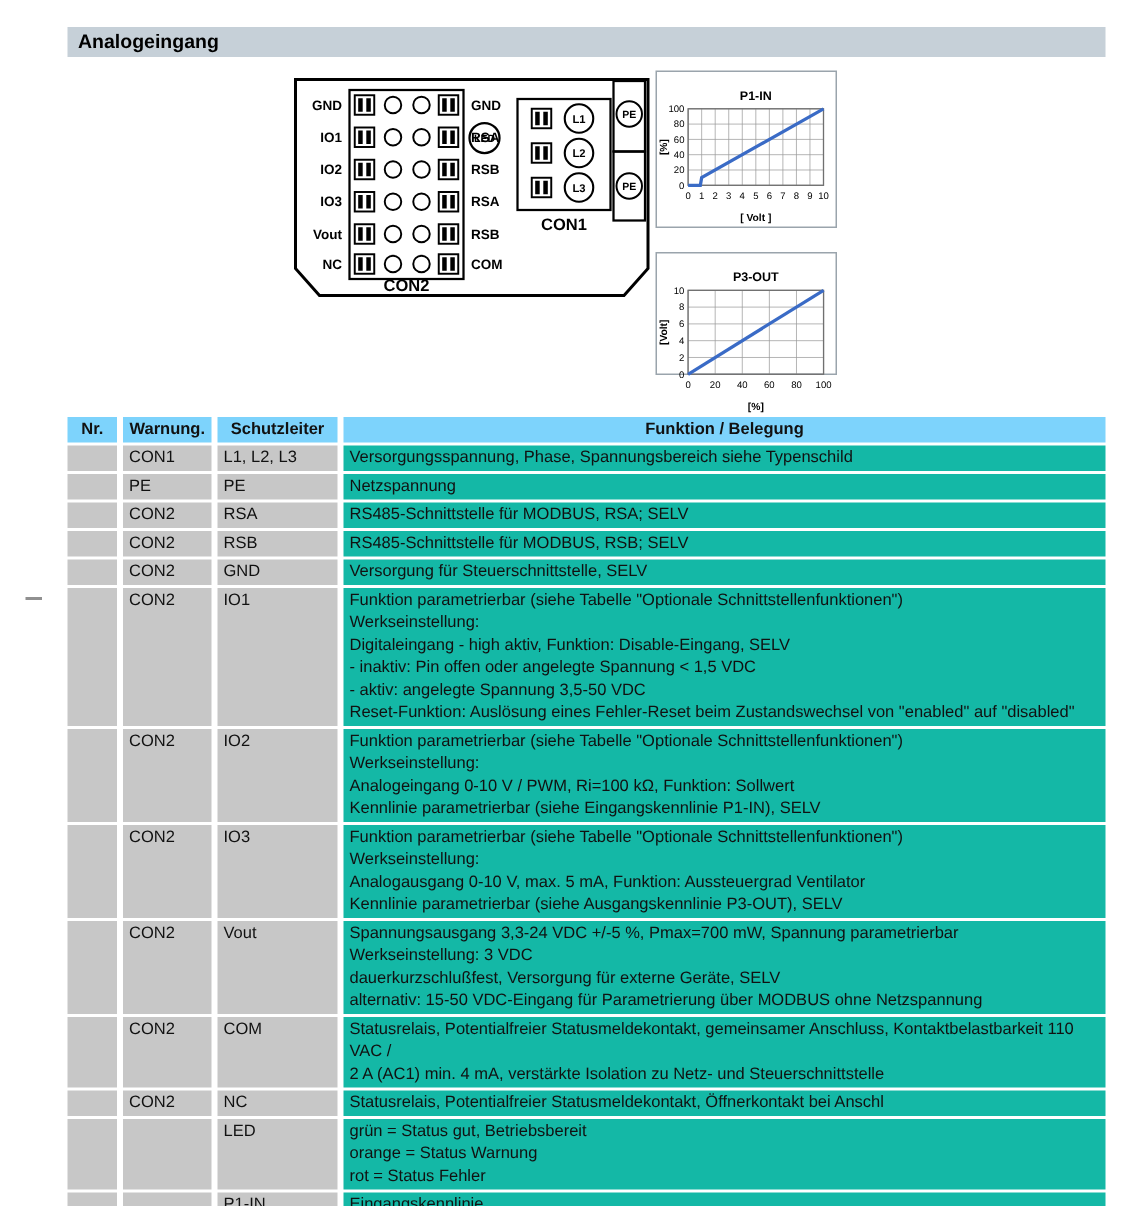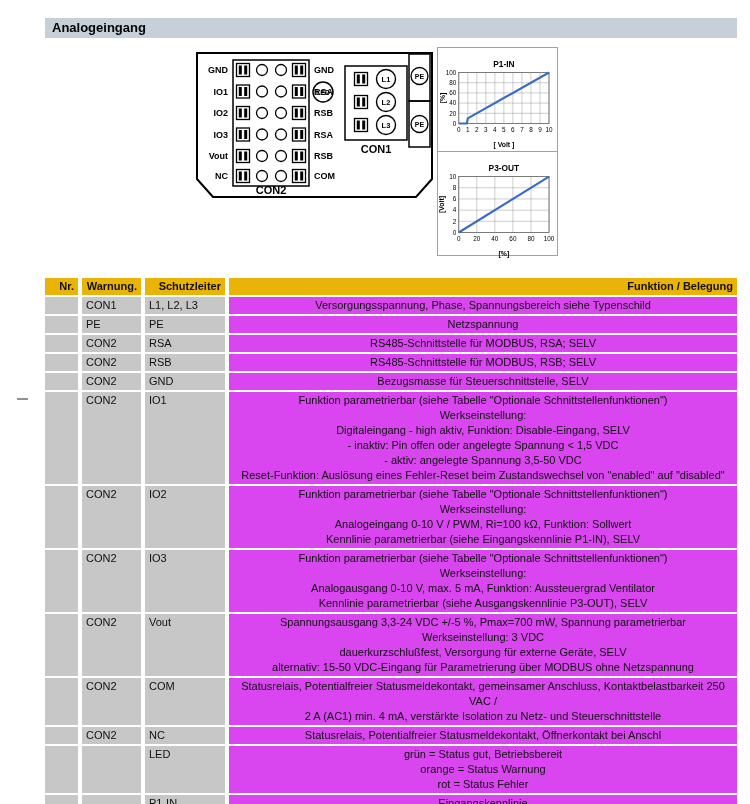--- a/index.html
+++ b/index.html
@@ -4,30 +4,30 @@
 <style>
   html,body{margin:0;padding:0;background:#ffffff;}
   .page{position:relative;width:750px;height:804px;background:#ffffff;
         font-family:"Liberation Sans", sans-serif;color:#111;overflow:hidden;}
   .title-bar{position:absolute;left:45px;top:18px;width:692px;height:20px;
         background:#c6d0d8;font-weight:bold;font-size:13px;line-height:20px;
         padding-left:7px;box-sizing:border-box;color:#000;}
   .device-svg{position:absolute;left:0;top:0;width:750px;height:272px;}
   .chart-box{position:absolute;border:1px solid #9aa4ac;background:#fff;box-sizing:border-box;}
   #chart-p1in{left:437px;top:47px;width:121px;height:105px;}
-  #chart-p3out{left:437px;top:151px;width:121px;height:105px;}
+  #chart-p3out{left:437px;top:168px;width:121px;height:82px;}
   .margin-dash{position:absolute;left:17px;top:398px;width:11px;height:2px;background:#909090;}
   .table-wrap{position:absolute;left:41px;top:276px;}
   table{border-collapse:separate;border-spacing:4px 2px;table-layout:fixed;width:700px;
         font-size:11px;line-height:15px;}
-  th{background:#eab308;text-align:right;font-weight:bold;padding:1px 4px;height:14px;
+  th{background:#7dd3fc;text-align:center;font-weight:bold;padding:1px 4px;height:14px;
         white-space:nowrap;overflow:hidden;}
   td{vertical-align:top;padding:1px 4px;}
   td.meta{background:#c7c7c7;}
-  td.funk{background:#d946ef;text-align:center;}
+  td.funk{background:#14b8a6;}
   text{font-family:"Liberation Sans", sans-serif;}
 </style>
 </head>
 <body>
 
 <div class="page">
 
   <div class="title-bar">Analogeingang</div>
 
   <svg class="device-svg" viewBox="0 0 750 272" xmlns="http://www.w3.org/2000/svg">
@@ -282,21 +282,21 @@
             <td class="meta">RSB</td>
             <td class="funk">
               <div>RS485-Schnittstelle für MODBUS, RSB; SELV</div>
             </td>
           </tr>
           <tr>
             <td class="meta"></td>
             <td class="meta">CON2</td>
             <td class="meta">GND</td>
             <td class="funk">
-              <div>Bezugsmasse für Steuerschnittstelle, SELV</div>
+              <div>Versorgung für Steuerschnittstelle, SELV</div>
             </td>
           </tr>
           <tr>
             <td class="meta"></td>
             <td class="meta">CON2</td>
             <td class="meta">IO1</td>
             <td class="funk">
               <div>Funktion parametrierbar (siehe Tabelle "Optionale Schnittstellenfunktionen")</div>
               <div>Werkseinstellung:</div>
               <div>Digitaleingang - high aktiv, Funktion: Disable-Eingang, SELV</div>
@@ -336,21 +336,21 @@
               <div>Werkseinstellung: 3 VDC</div>
               <div>dauerkurzschlußfest, Versorgung für externe Geräte, SELV</div>
               <div>alternativ: 15-50 VDC-Eingang für Parametrierung über MODBUS ohne Netzspannung</div>
             </td>
           </tr>
           <tr>
             <td class="meta"></td>
             <td class="meta">CON2</td>
             <td class="meta">COM</td>
             <td class="funk">
-              <div>Statusrelais, Potentialfreier Statusmeldekontakt, gemeinsamer Anschluss, Kontaktbelastbarkeit 250 VAC /</div>
+              <div>Statusrelais, Potentialfreier Statusmeldekontakt, gemeinsamer Anschluss, Kontaktbelastbarkeit 110 VAC /</div>
               <div>2 A (AC1) min. 4 mA, verstärkte Isolation zu Netz- und Steuerschnittstelle</div>
             </td>
           </tr>
           <tr>
             <td class="meta"></td>
             <td class="meta">CON2</td>
             <td class="meta">NC</td>
             <td class="funk">
               <div>Statusrelais, Potentialfreier Statusmeldekontakt, Öffnerkontakt bei Anschl</div>
             </td>

